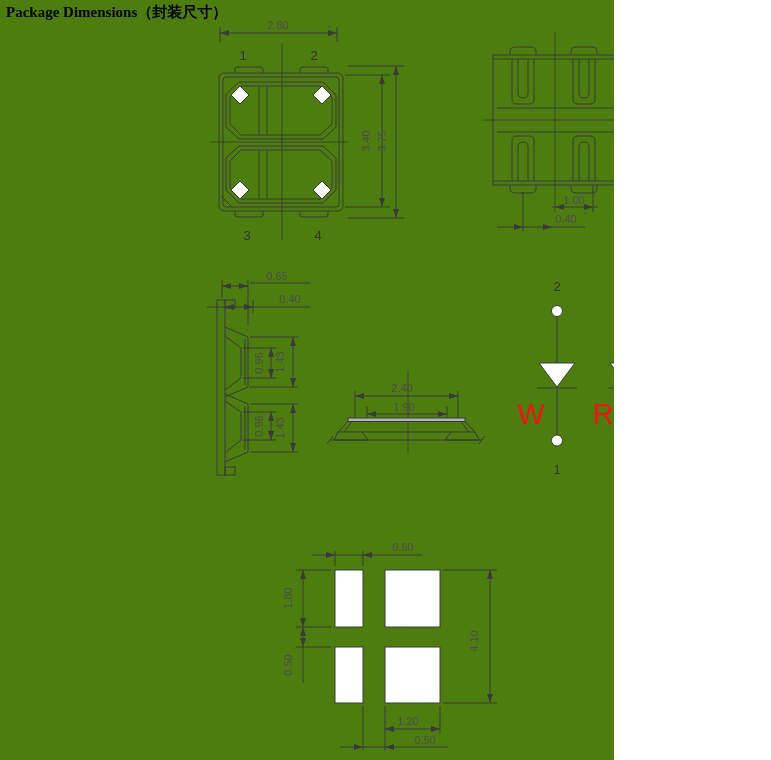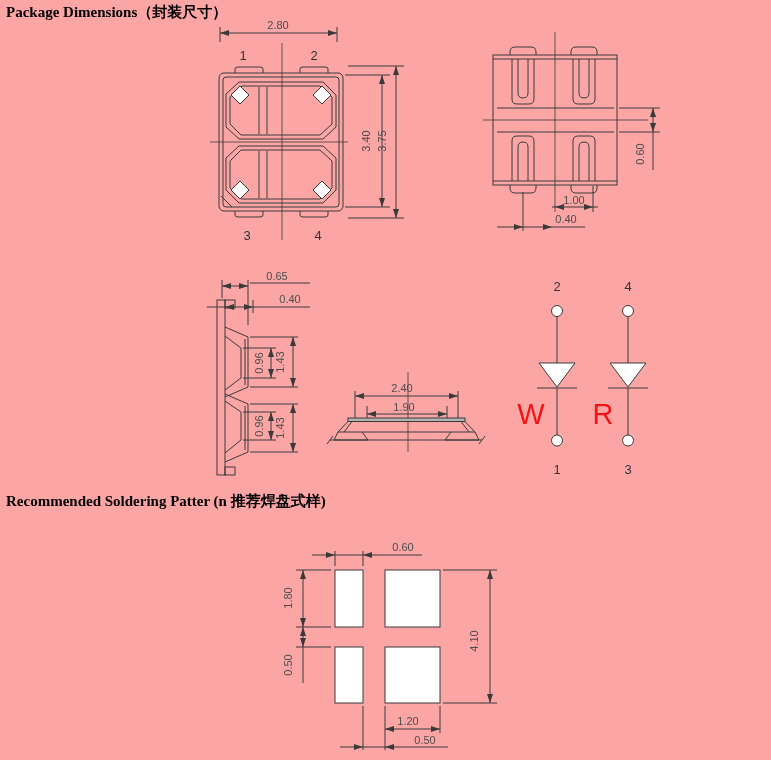--- a/index.html
+++ b/index.html
@@ -1,16 +1,16 @@
 <!DOCTYPE html>
 <html><head>
 <meta charset="utf-8">
 <style>
   html,body{margin:0;padding:0;background:#fff;}
-  #canvas{position:relative;width:771px;height:760px;background:#fca5a5;overflow:hidden;
+  #canvas{position:relative;width:614px;height:760px;background:#4d7c0f;overflow:hidden;
           font-family:"Liberation Sans",sans-serif;}
   .title{position:absolute;font-family:"Liberation Serif",serif;font-weight:bold;
          font-size:15px;color:#000;white-space:nowrap;}
   #t1{left:6px;top:3px;}
   #t2{left:6px;top:492px;}
   svg{position:absolute;left:0;top:0;}
   .ln{fill:none;stroke-width:1;}
   .cl{fill:none;stroke-width:0.8;}
   .fw{fill:#ffffff;stroke-width:1;}
   .gb{fill:#b3b3b3;stroke-width:1;}
@@ -19,21 +19,20 @@
   .dt{font-size:11px;fill:#4d4d4d;text-anchor:middle;}
   .pn{font-size:13px;fill:#333333;text-anchor:middle;}
   .lb{font-size:29px;text-anchor:middle;}
 </style>
 </head>
 <body>
 
 <div id="canvas">
 
   <div class="title" id="t1">Package Dimensions（封装尺寸）</div>
-  <div class="title" id="t2">Recommended Soldering Patter (n 推荐焊盘式样)</div>
 
   <svg width="771" height="760" viewBox="0 0 771 760" stroke="#3a3a3a">
     <defs>
       <path id="ar" d="M0,0 L-9,3 L-9,-3 Z"></path>
     </defs>
 
     <g>
       <path class="cl" d="M282,43 V240 M210,142 H348"></path>
       <rect class="ln" x="219" y="73" width="124" height="138" rx="5"></rect>
       <rect class="ln" x="223" y="77" width="116" height="130" rx="3"></rect>

